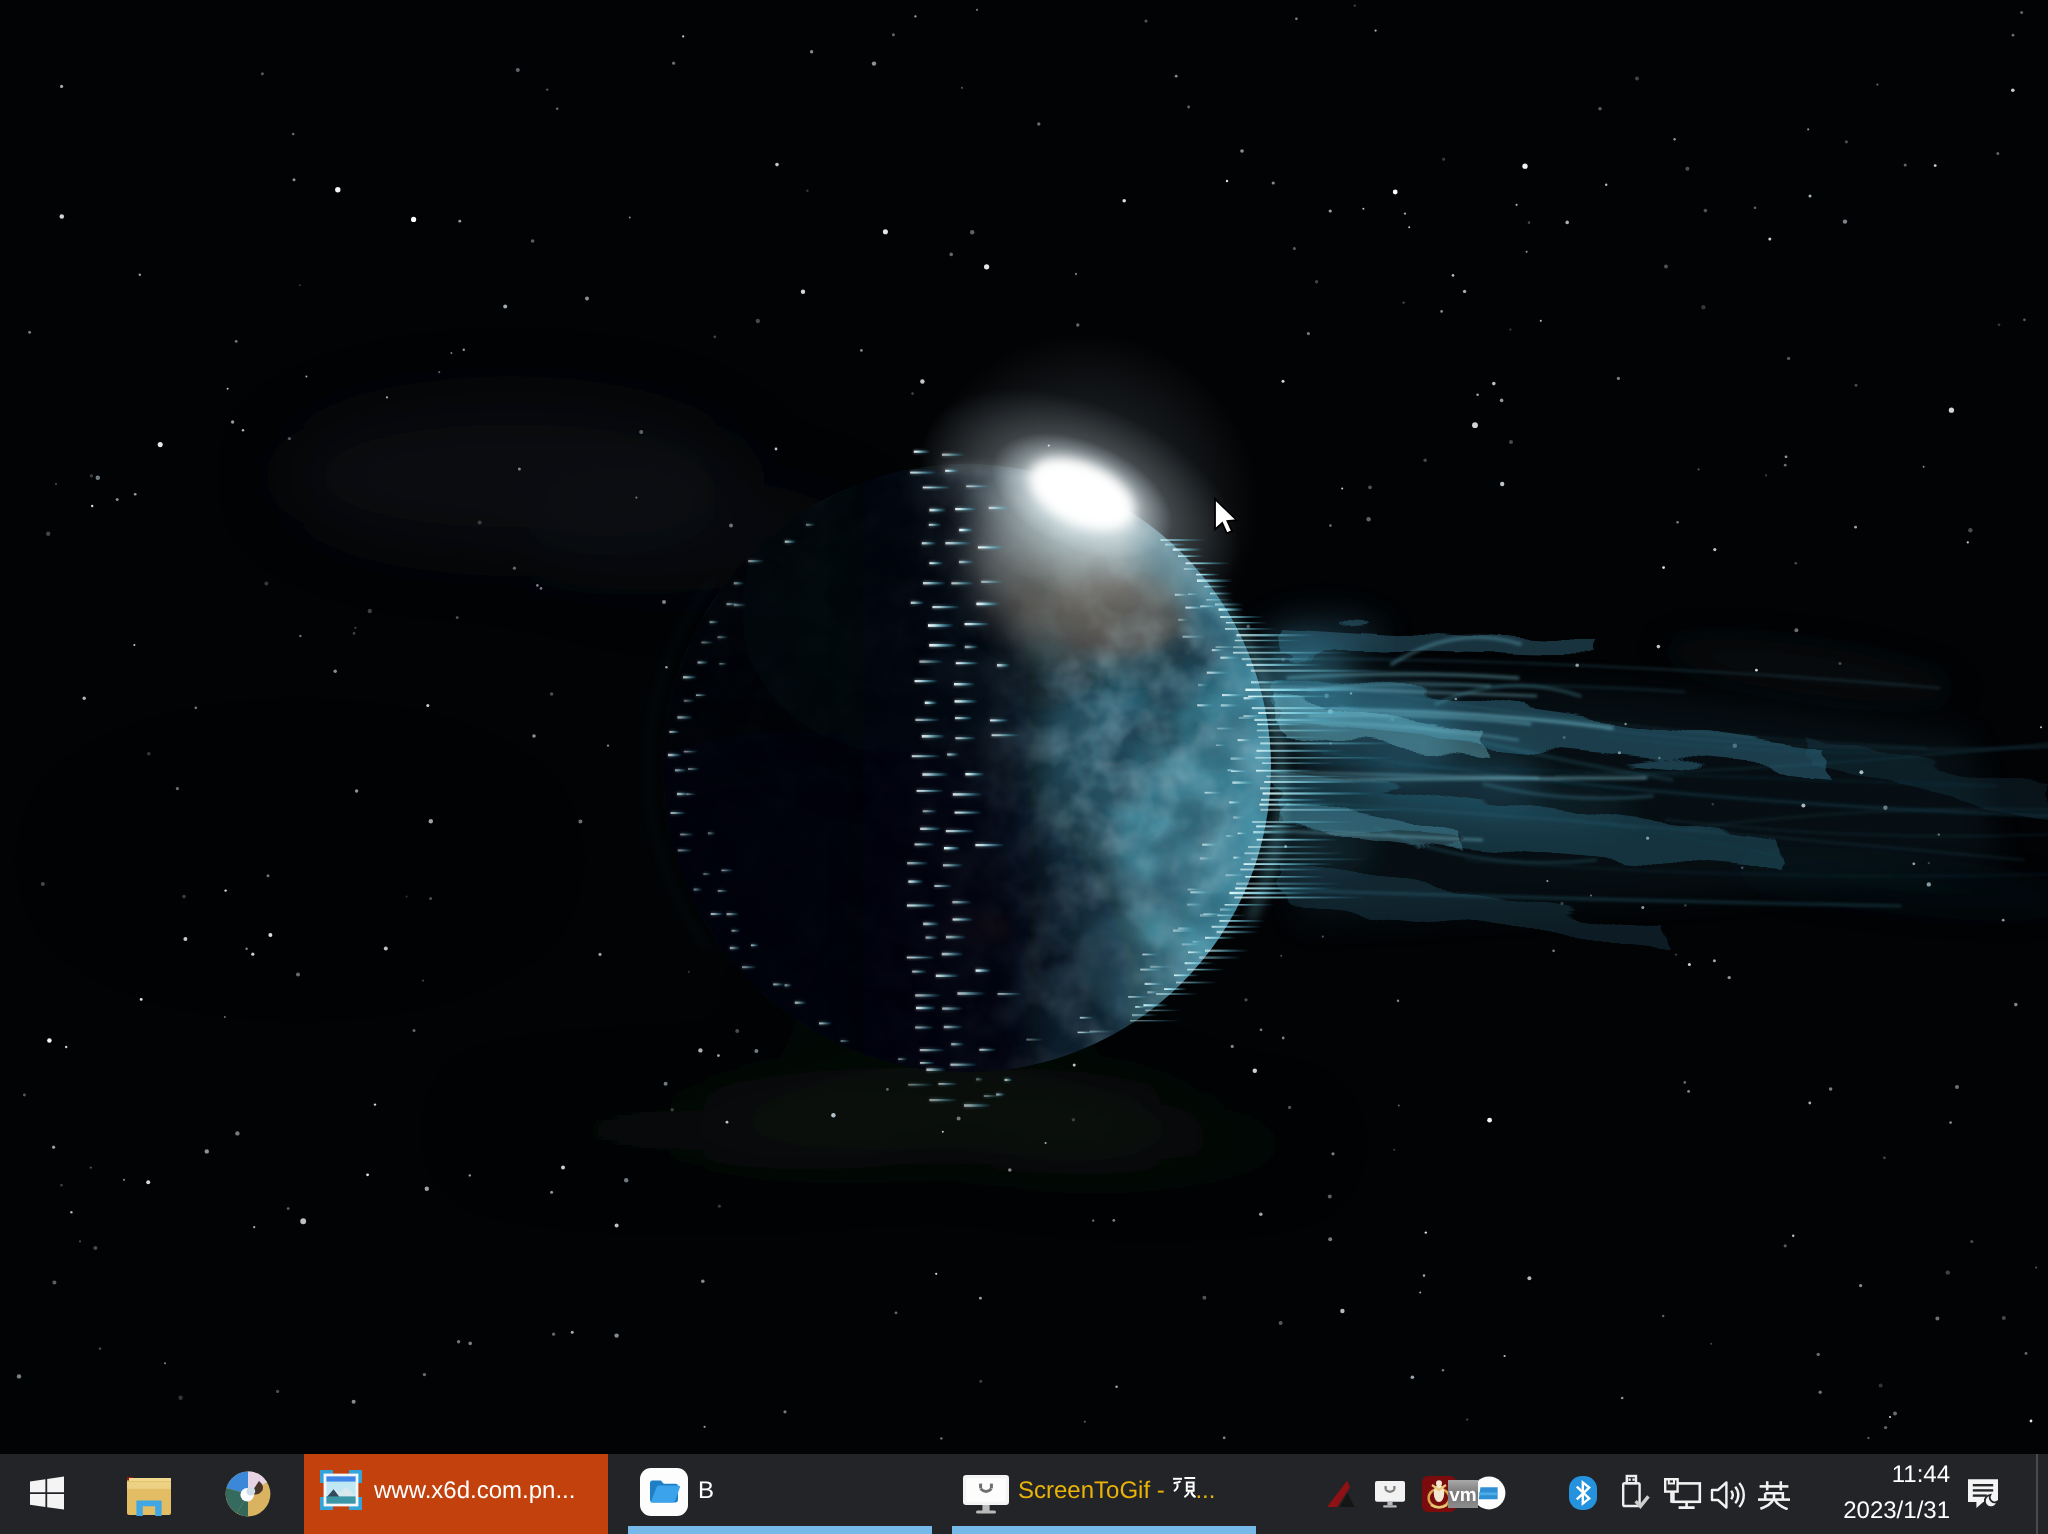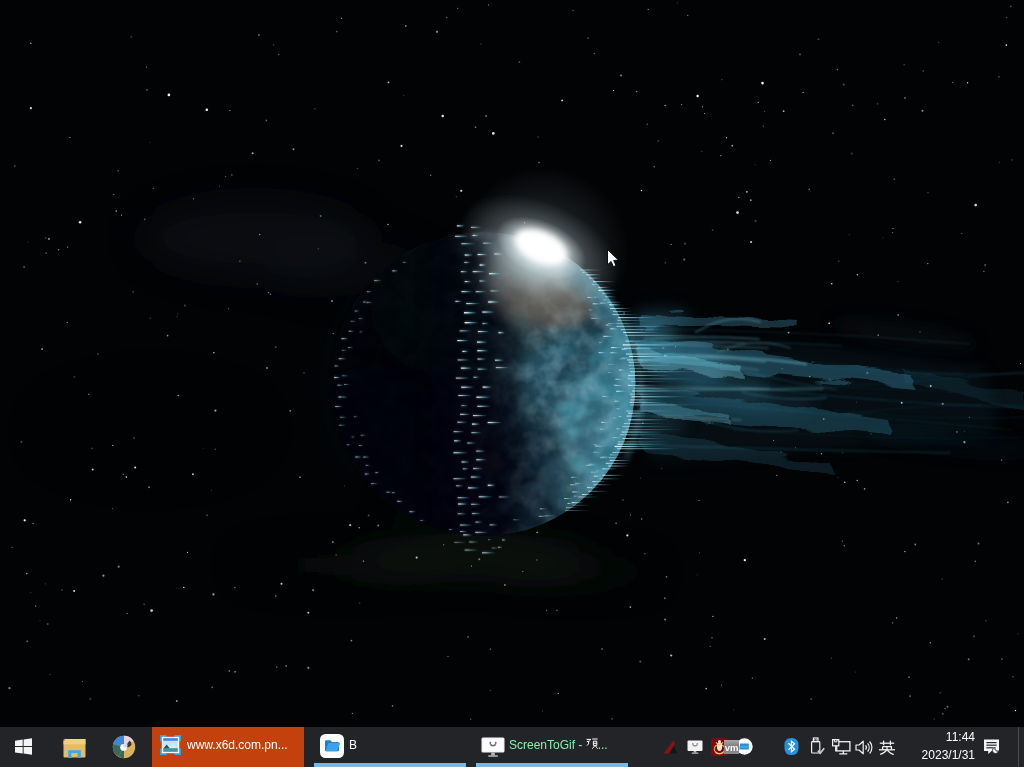--- a/index.html
+++ b/index.html
@@ -1043,21 +1043,21 @@
 <rect x="0.5" y="0.5" width="23" height="15" rx="1.6" fill="#f4f4f4"></rect>
 <rect x="2.2" y="2.2" width="19.6" height="11.6" fill="#fdfdfd"></rect>
 <g fill="none" stroke="#6f6f6f" stroke-width="1.5">
 <path d="M9.3 4.8 v2.4"></path>
             <path d="M14.7 4.8 v2.4"></path>
 <path d="M9.3 7.4 q2.7 2.7 5.4 0"></path>
 </g>
 <rect x="10.2" y="15.5" width="3.6" height="3" fill="#b9b9b9"></rect>
 <rect x="7" y="18.2" width="10" height="1.6" rx="0.8" fill="#b9b9b9"></rect>
 </svg></div>
- <span style="position:absolute;left:33px;top:0;line-height:37px;color:#86efac;white-space:nowrap">ScreenToGif - <svg width="12" height="13" viewBox="0 0 12 13" style="vertical-align:-2px">
+ <span style="position:absolute;left:33px;top:0;line-height:37px;color:#eab308;white-space:nowrap">ScreenToGif - <svg width="12" height="13" viewBox="0 0 12 13" style="vertical-align:-2px">
 <g stroke="#fff" stroke-width="1" fill="none">
 <path d="M0.5 1.4 H5"></path>
             <path d="M0.8 3.6 Q3.6 3.4 4.2 2.6"></path>
             <path d="M2.6 3.8 Q3.4 6 1 7.6"></path>
 <path d="M6.2 1 H11.6"></path>
             <path d="M7.4 3.2 H10.8 V7.4 H7.4 Z"></path>
             <path d="M7.4 5.3 H10.8"></path>
 <path d="M8.6 7.6 Q8 9.6 6.2 10.6"></path>
             <path d="M9.6 7.6 Q10 9.8 11.8 10.6"></path>
 </g>

